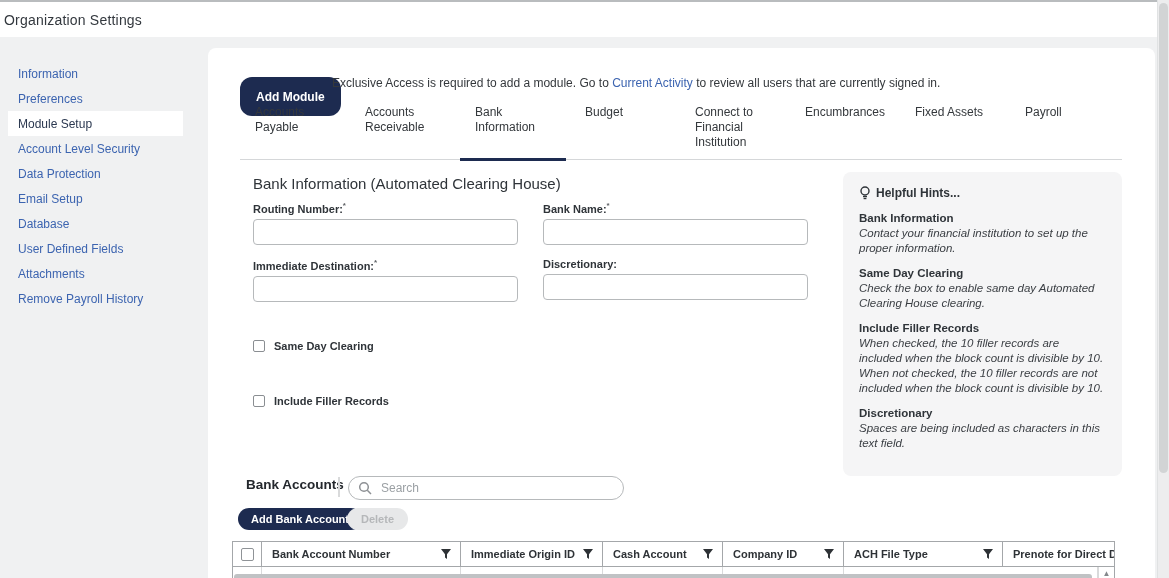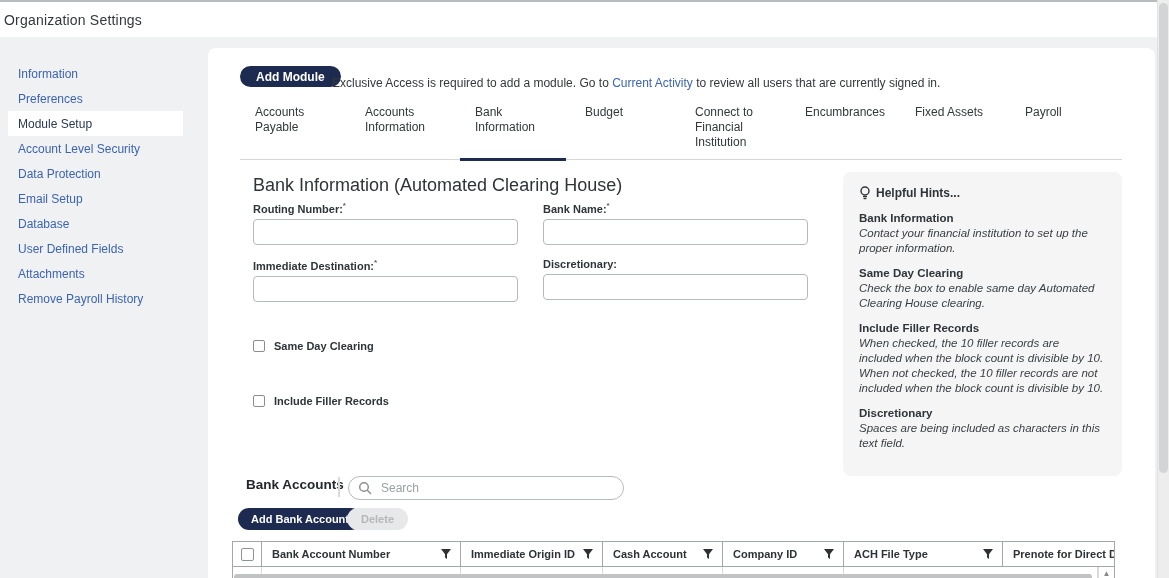--- a/index.html
+++ b/index.html
@@ -41,41 +41,41 @@
     position:absolute; left:208px; top:48px; width:947px; height:530px;
     background:#ffffff; border-radius:8px 8px 0 0;
   }
   
   .btn-pill{
     display:inline-flex; align-items:center; justify-content:center;
     background:#1d2b50; color:#ffffff; font-weight:bold;
     border:none; border-radius:12px; cursor:pointer;
     font-family:"Liberation Sans", sans-serif;
   }
-  .add-module{ position:absolute; left:32px; top:18px; height:21px; padding:0 16px; font-size:12px; }
+  .add-module{ position:absolute; left:32px; top:29px; height:39px; padding:0 16px; font-size:12px; }
   .module-notice{
     position:absolute; left:124px; top:28px; font-size:12px; color:#34383c; white-space:nowrap;
   }
   .module-notice a{ color:#3c64b0; text-decoration:none; cursor:pointer;text-align:center; }
   
   .tabs{
     position:absolute; left:32px; top:57px; width:882px; height:55px;
     display:flex; border-bottom:1px solid #d5d7d9;
   }
   .tab{
     width:110px; padding:0 18px 0 15px; font-size:12px; line-height:15px;
     color:#34383c; cursor:pointer; position:relative;
   }
   .tab.active::after{
     content:""; position:absolute; left:0; bottom:-2px; width:106px; height:3px;
     background:#1d2b50;
   }
   
   .form-heading{
-    position:absolute; left:45px; top:127px; font-size:18px; color:#2f3439;
+    position:absolute; left:45px; top:127px; font-size:15px; color:#2f3439;
   }
   .field{ position:absolute; width:265px; }
   .field label{
     display:block; font-size:11px; font-weight:bold; color:#2f3439; margin-bottom:4px;
     white-space:nowrap;
   }
   .field sup{ font-size:8px; color:#5c5f63; }
   .field input{
     width:265px; height:26px; border:1px solid #b6b9bb; border-radius:4px;
     font-size:12px; padding:0 8px; color:#33373c; outline:none;
@@ -169,21 +169,21 @@
   <div class="side-item">Remove Payroll History</div>
 </div>
 
 <div class="card">
 
   <button class="btn-pill add-module">Add Module</button>
   <div class="module-notice"><span>Exclusive Access is required to add a module. Go to </span><a>Current Activity</a><span> to review all users that are currently signed in.</span></div>
 
   <div class="tabs">
     <div class="tab">Accounts Payable</div>
-    <div class="tab">Accounts Information</div>
+    <div class="tab">Accounts Receivable</div>
     <div class="tab active">Bank Information</div>
     <div class="tab">Budget</div>
     <div class="tab">Connect to Financial Institution</div>
     <div class="tab">Encumbrances</div>
     <div class="tab">Fixed Assets</div>
     <div class="tab">Payroll</div>
   </div>
 
   <div class="form-heading">Bank Information (Automated Clearing House)</div>
 

